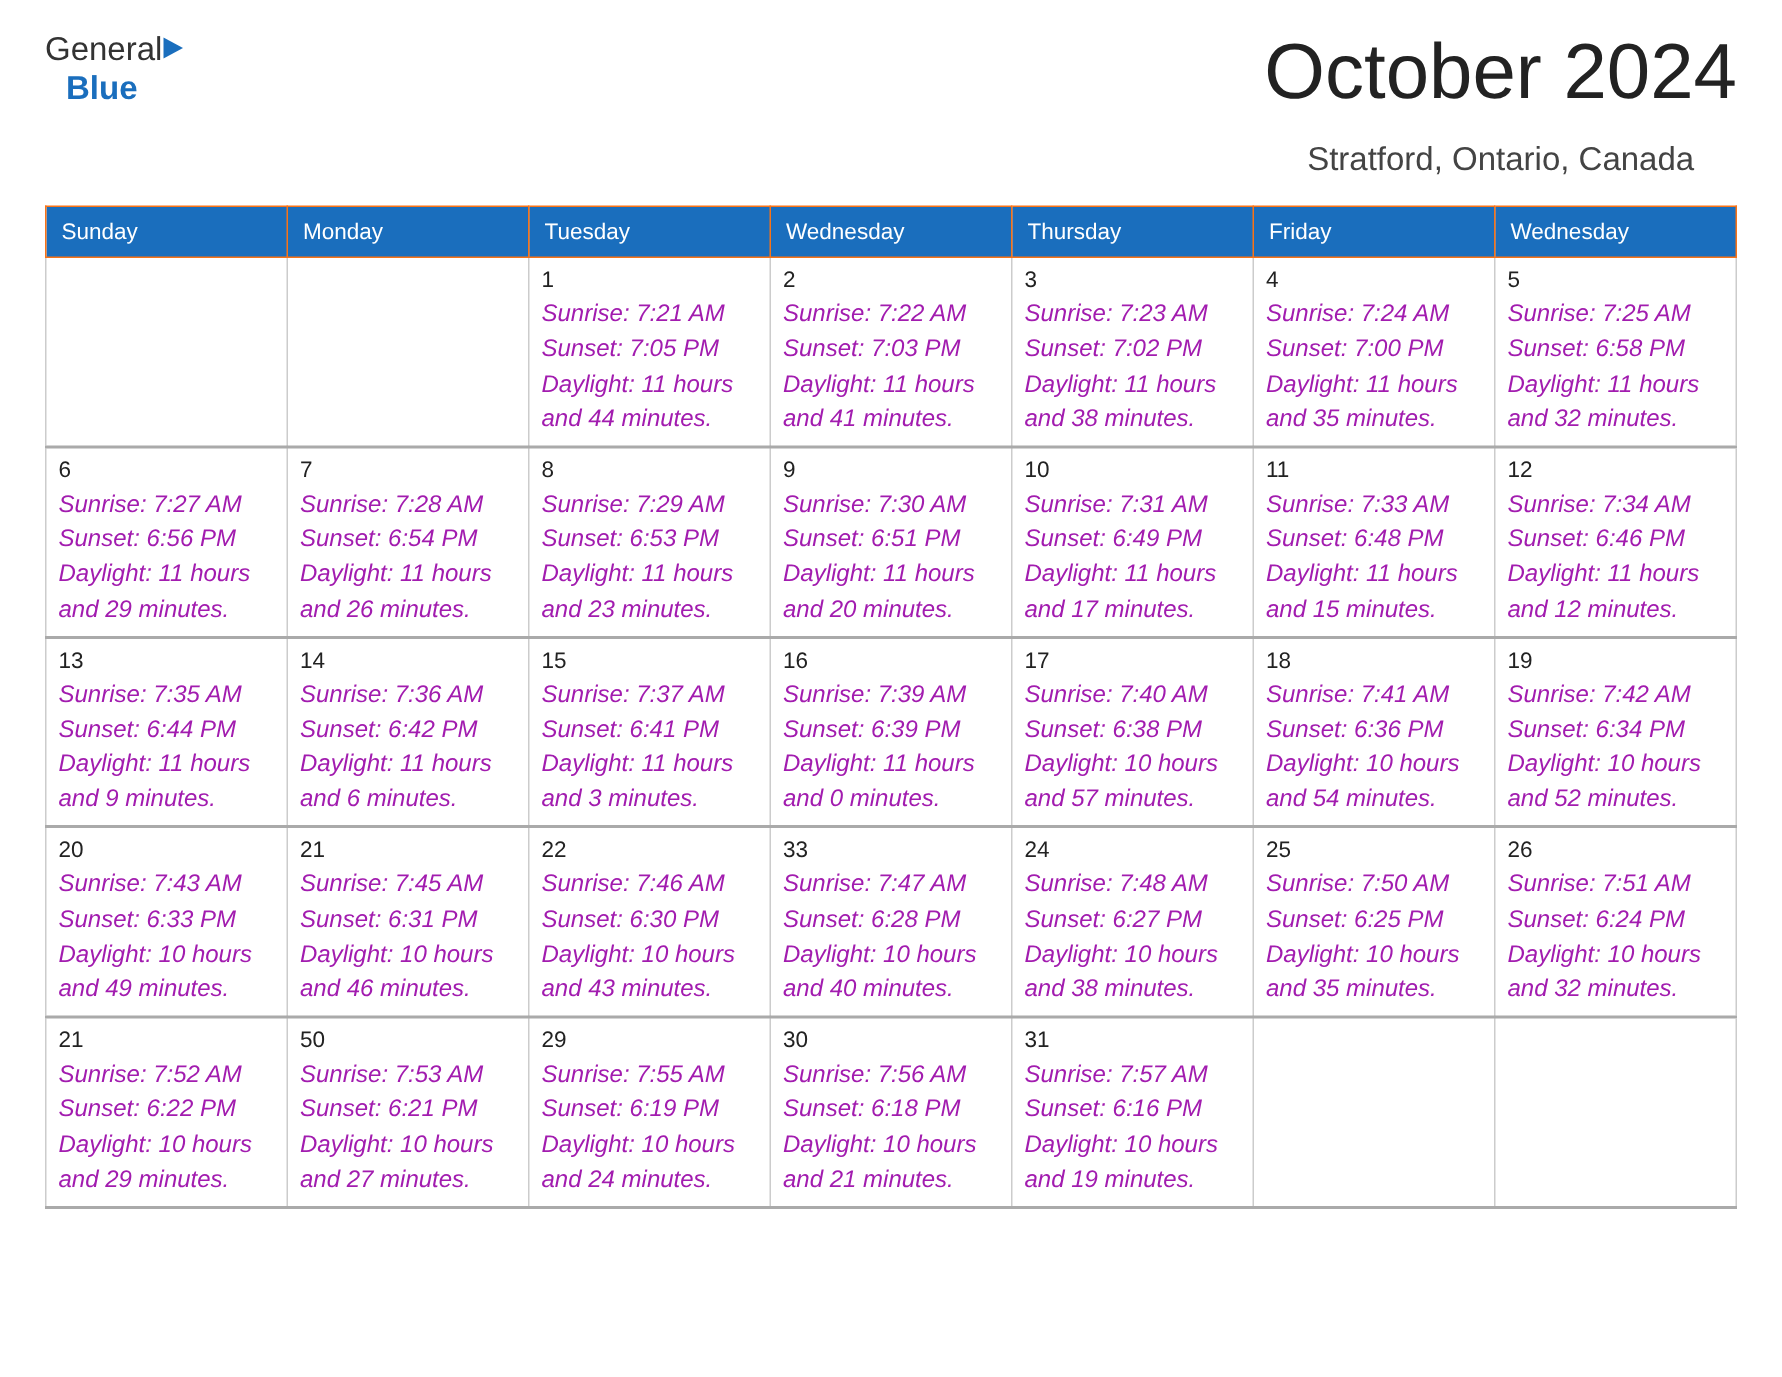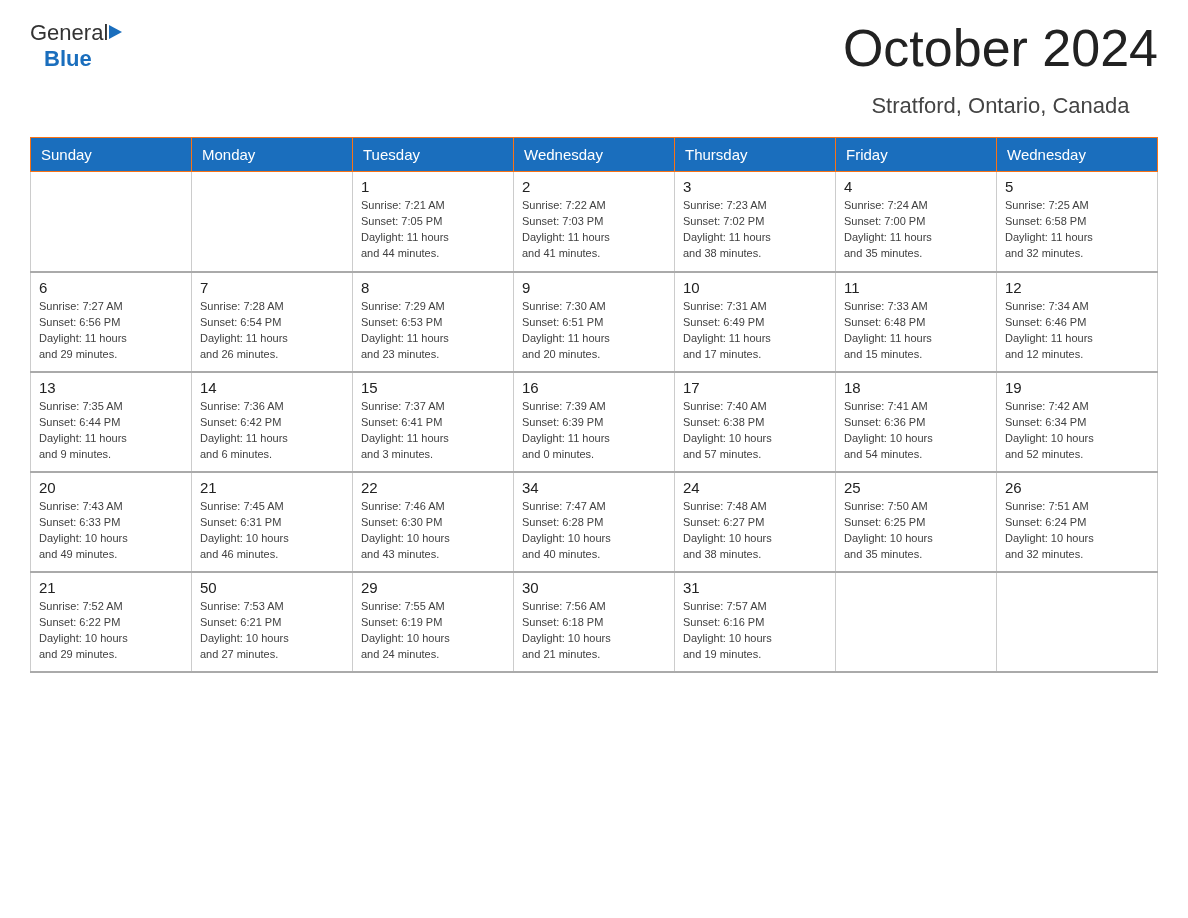--- a/index.html
+++ b/index.html
@@ -62,23 +62,24 @@
       height: 100px;
     }
     .day-number {
       font-size: 15px;
       font-weight: normal;
       color: #222;
       display: block;
       margin-bottom: 3px;
     }
     .day-info {
-      font-size: 11px;
-      color: #404040;
+      font-size: 16px;
+      color: #a21caf;
       line-height: 1.45;
+      font-style: italic;
     }
     tbody tr td:first-child .day-number,
     tbody tr td:nth-child(2) .day-number {
       
     }
     .empty-cell {
       background: #fff;
     }
     
     tbody tr {
@@ -206,21 +207,21 @@
         </td>
         <td>
           <span class="day-number">21</span>
           <div class="day-info">Sunrise: 7:45 AM<br>Sunset: 6:31 PM<br>Daylight: 10 hours<br>and 46 minutes.</div>
         </td>
         <td>
           <span class="day-number">22</span>
           <div class="day-info">Sunrise: 7:46 AM<br>Sunset: 6:30 PM<br>Daylight: 10 hours<br>and 43 minutes.</div>
         </td>
         <td>
-          <span class="day-number">34</span>
+          <span class="day-number">33</span>
           <div class="day-info">Sunrise: 7:47 AM<br>Sunset: 6:28 PM<br>Daylight: 10 hours<br>and 40 minutes.</div>
         </td>
         <td>
           <span class="day-number">24</span>
           <div class="day-info">Sunrise: 7:48 AM<br>Sunset: 6:27 PM<br>Daylight: 10 hours<br>and 38 minutes.</div>
         </td>
         <td>
           <span class="day-number">25</span>
           <div class="day-info">Sunrise: 7:50 AM<br>Sunset: 6:25 PM<br>Daylight: 10 hours<br>and 35 minutes.</div>
         </td>

